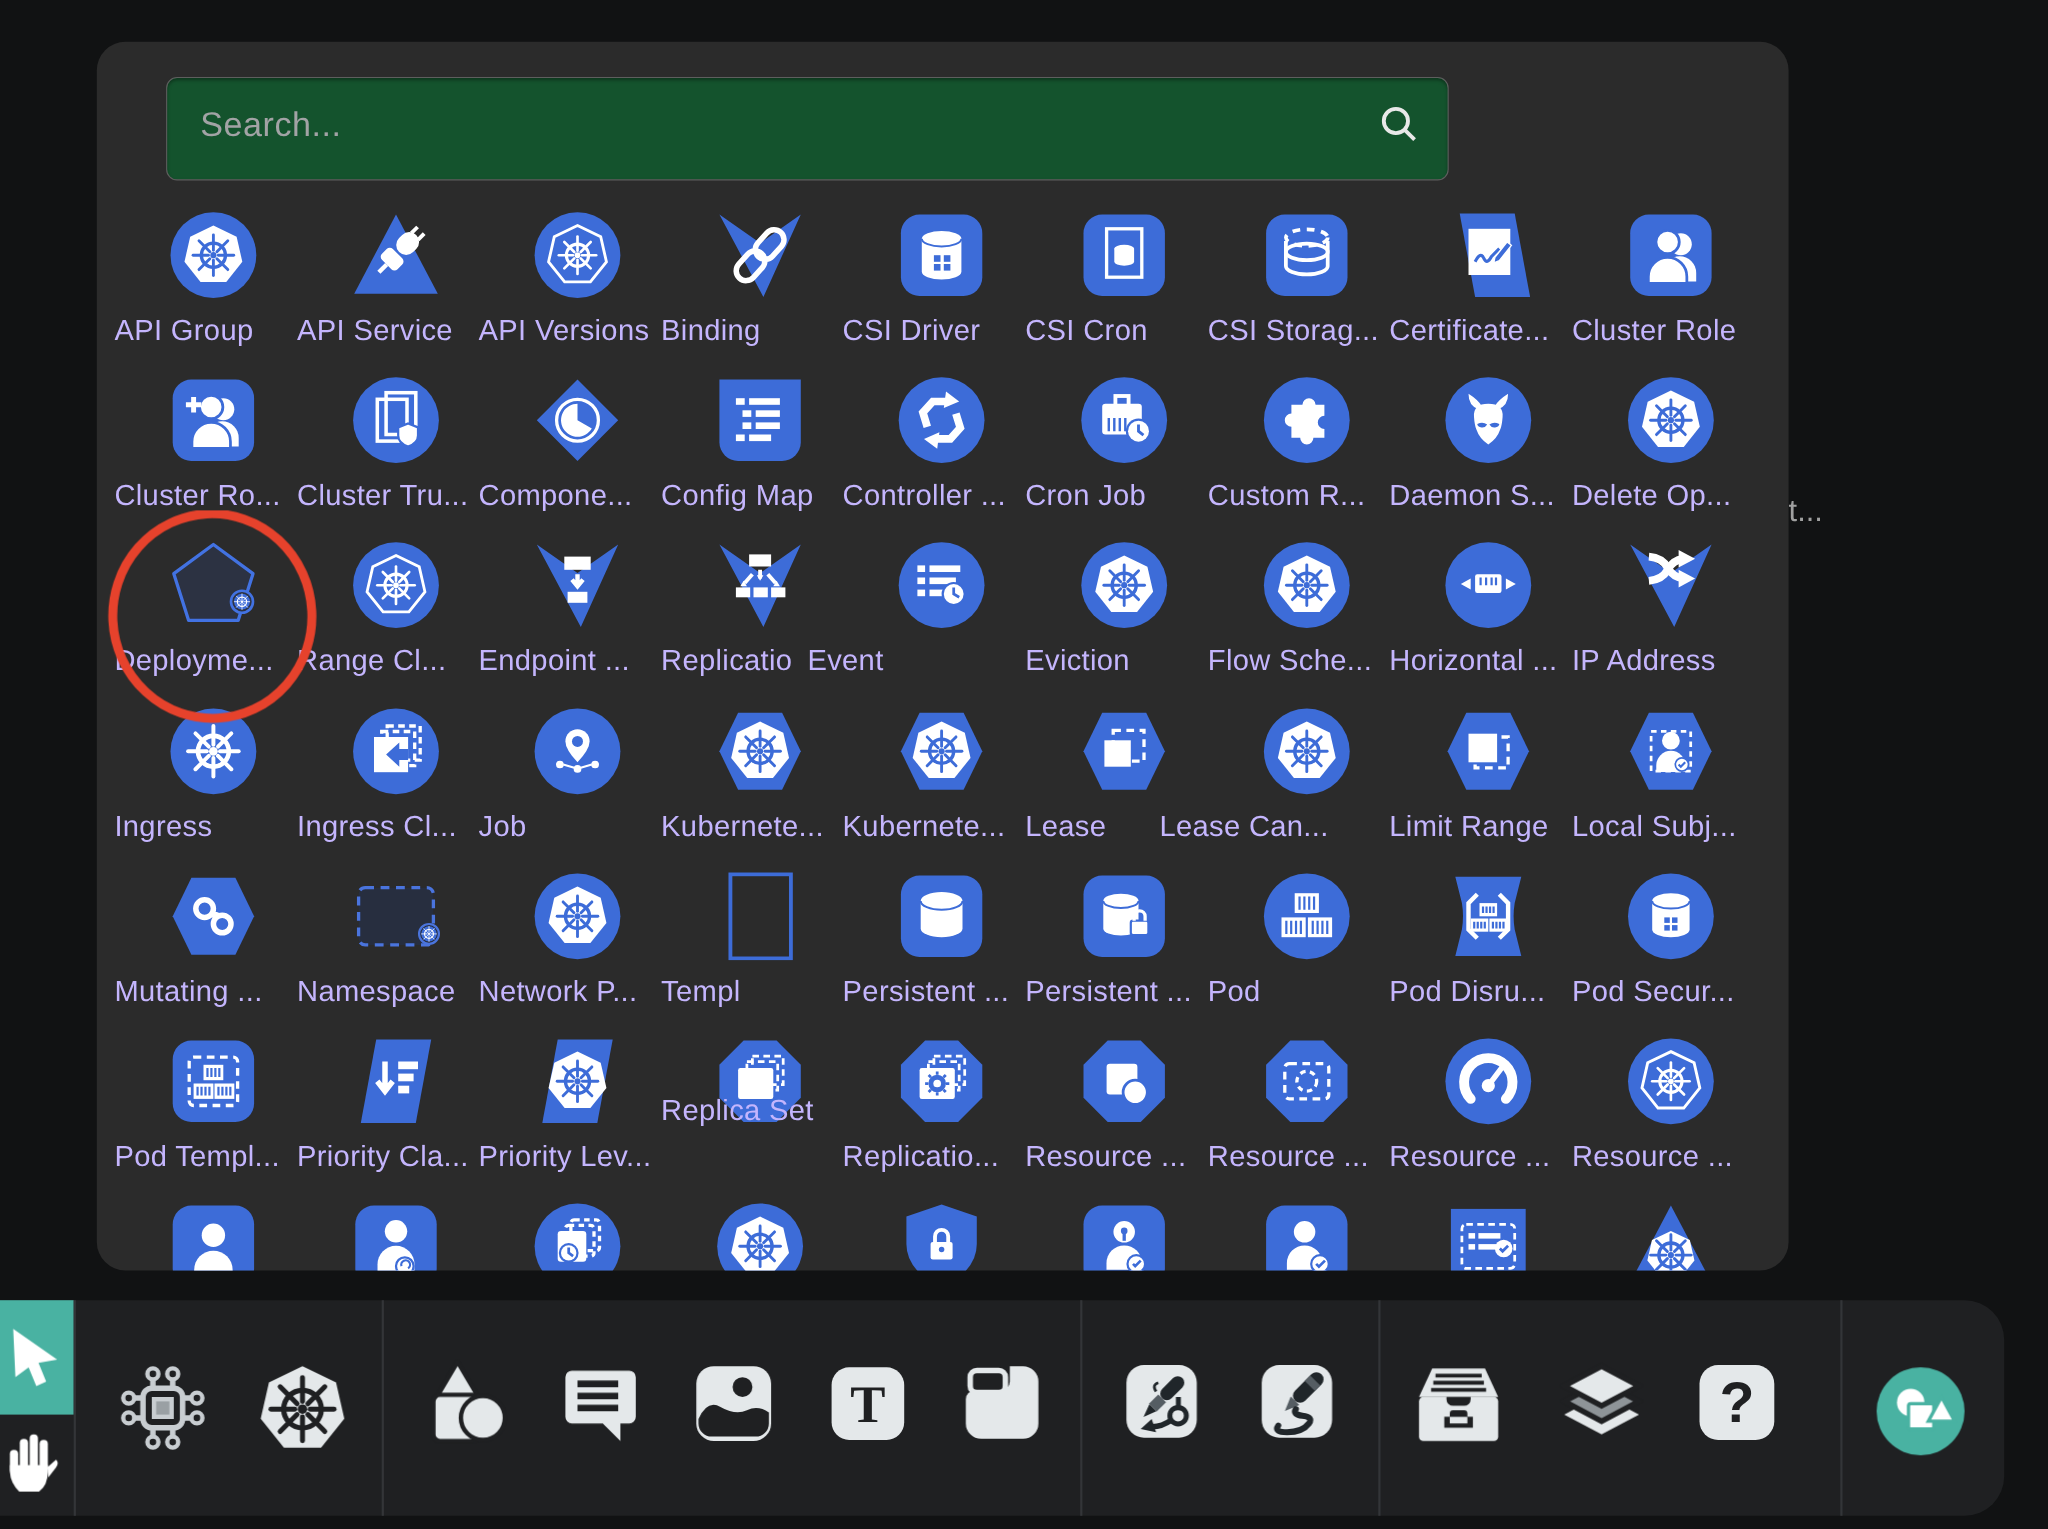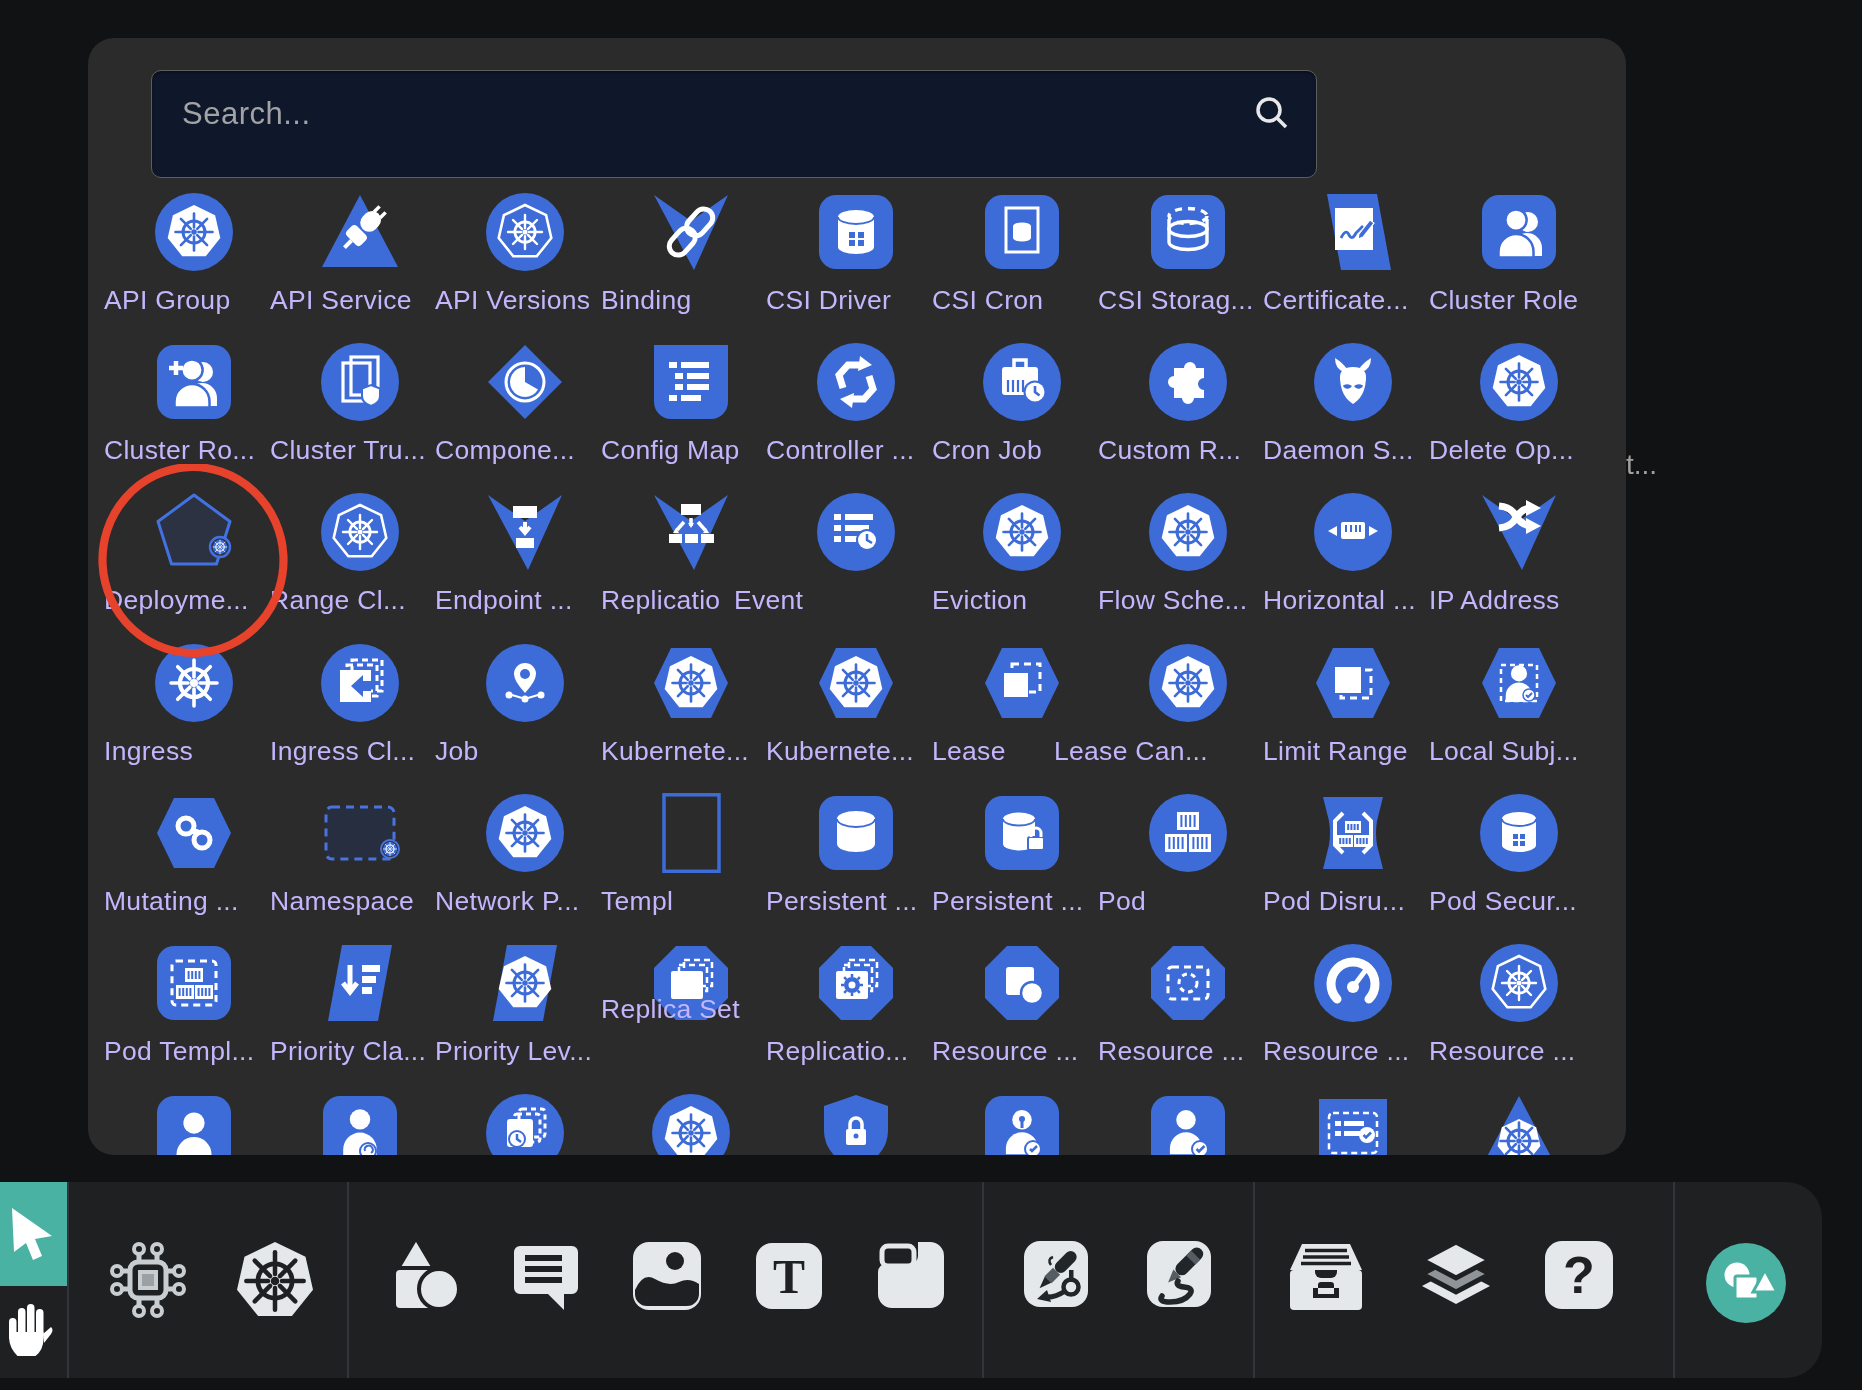--- a/index.html
+++ b/index.html
@@ -1,17 +1,17 @@
 <!DOCTYPE html>
 <html><head><meta charset="utf-8"><style>
 *{box-sizing:border-box;margin:0;padding:0}
 html,body{width:1862px;height:1390px;background:#111213;overflow:hidden;font-family:"Liberation Sans",sans-serif}
 body{position:relative}
 .panel{position:absolute;left:88px;top:38px;width:1538px;height:1117px;background:#2b2b2b;border-radius:26px;overflow:hidden}
-.search{position:absolute;left:63px;top:32px;width:1166px;height:108px;background:#0f172a;border:1px solid #5e5e5e;border-radius:10px;box-shadow:inset 0 2px 3px rgba(0,0,0,0.35)}
+.search{position:absolute;left:63px;top:32px;width:1166px;height:94px;background:#14532d;border:1px solid #5e5e5e;border-radius:10px;box-shadow:inset 0 2px 3px rgba(0,0,0,0.35)}
 .search .ph{position:absolute;left:30px;top:25px;font-size:31px;color:#a2a3a5;letter-spacing:0.5px;transform:translateZ(0)}
 .allv{position:absolute;left:1262px;top:32px;width:245px;height:84px;border-bottom:2px solid #dcdcdc}
 .allv .tx{position:absolute;left:15px;top:24px;font-size:31px;color:#f2f2f2;letter-spacing:0.5px;transform:translateZ(0)}
 .allv .tri{position:absolute;right:10px;top:42px;width:0;height:0;border-left:13px solid transparent;border-right:13px solid transparent;border-top:15px solid #f2f2f2}
 .ic{position:absolute}
 .lab{position:absolute;width:180px;text-align:left;font-size:26.5px;color:#c4b5fd;letter-spacing:0.3px;white-space:nowrap;transform:translateZ(0)}
 .toolbar{position:absolute;left:0;top:1182px;width:1822px;height:196px;background:#1f2022;border-radius:0 36px 36px 0}
 .sep{position:absolute;top:0;width:2px;height:196px;background:#333538}
 .tl{position:absolute;transform:translateZ(0)}
 .tealbox{position:absolute;left:0;top:0;width:67px;height:104px;background:#49b2a2}

